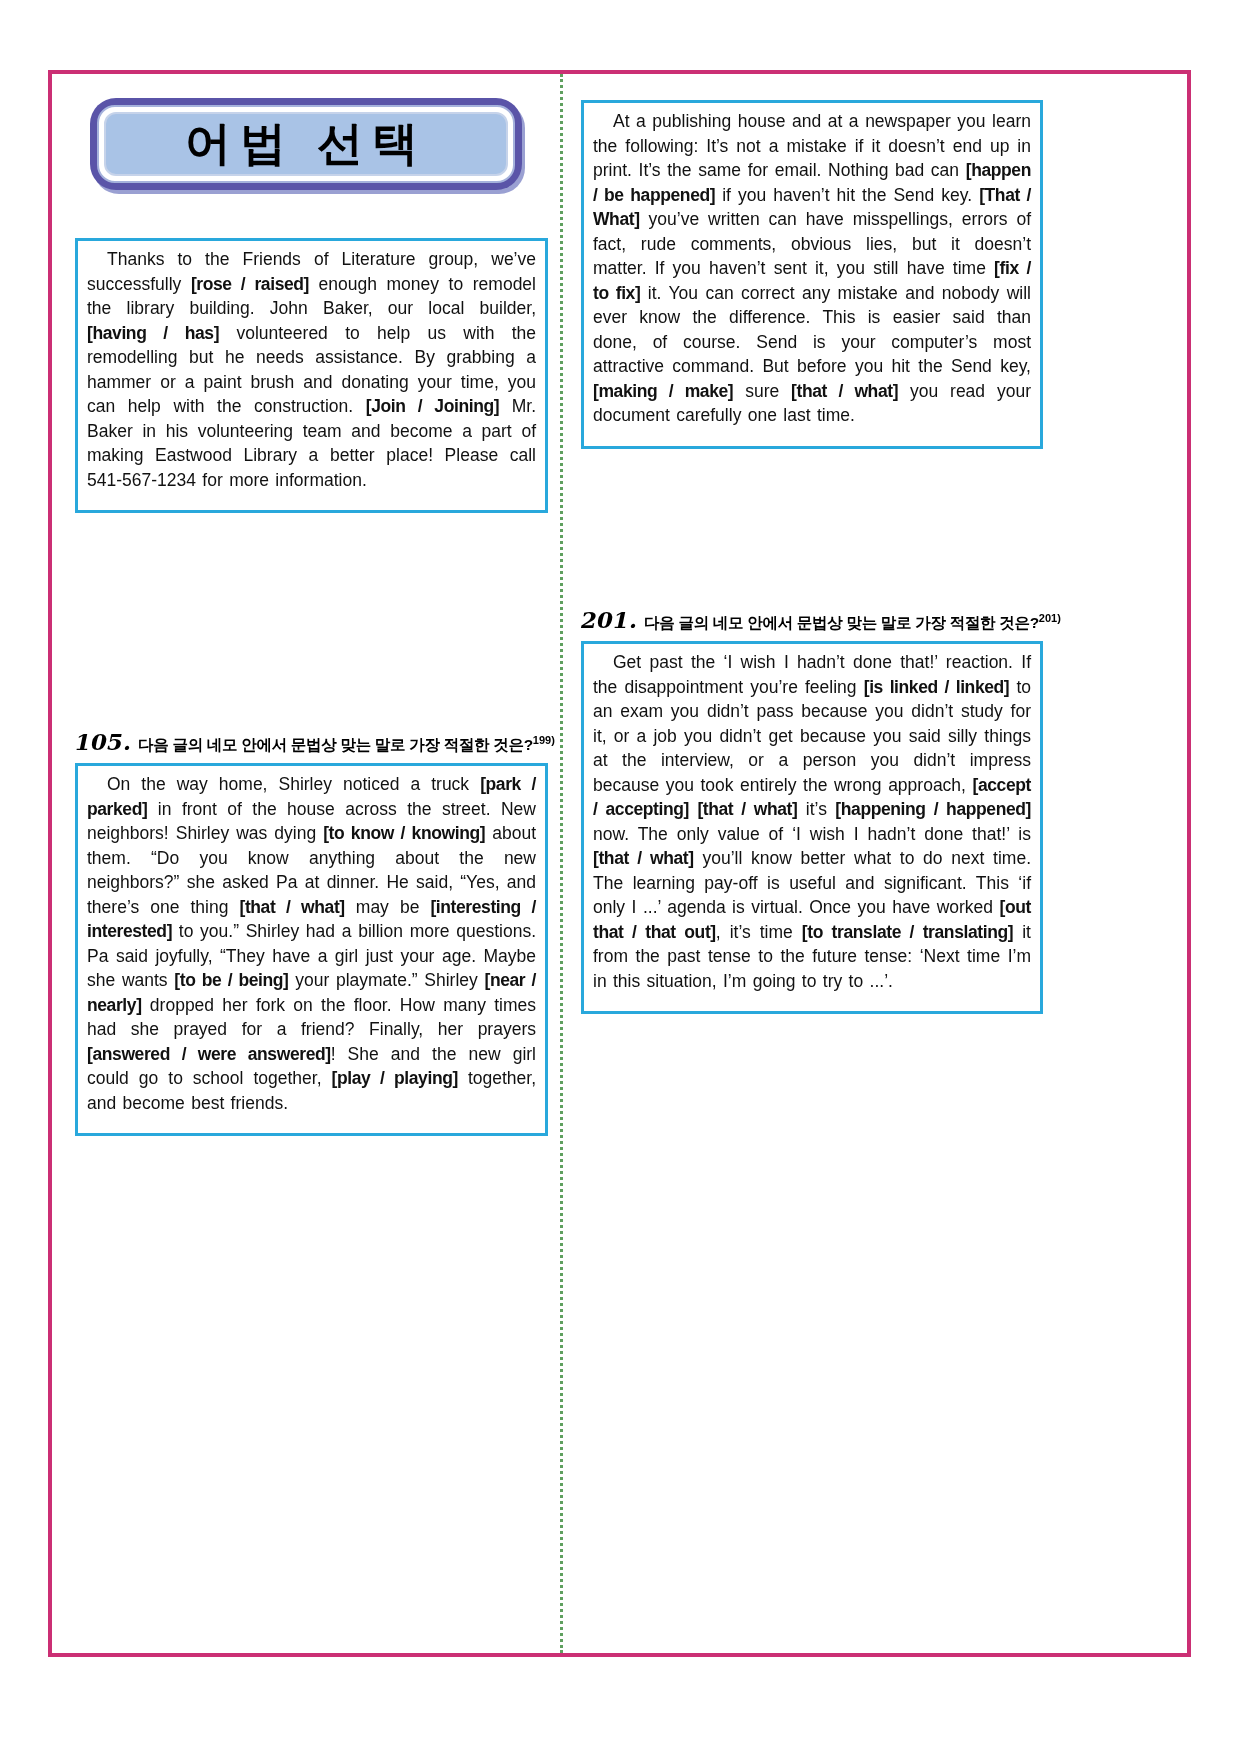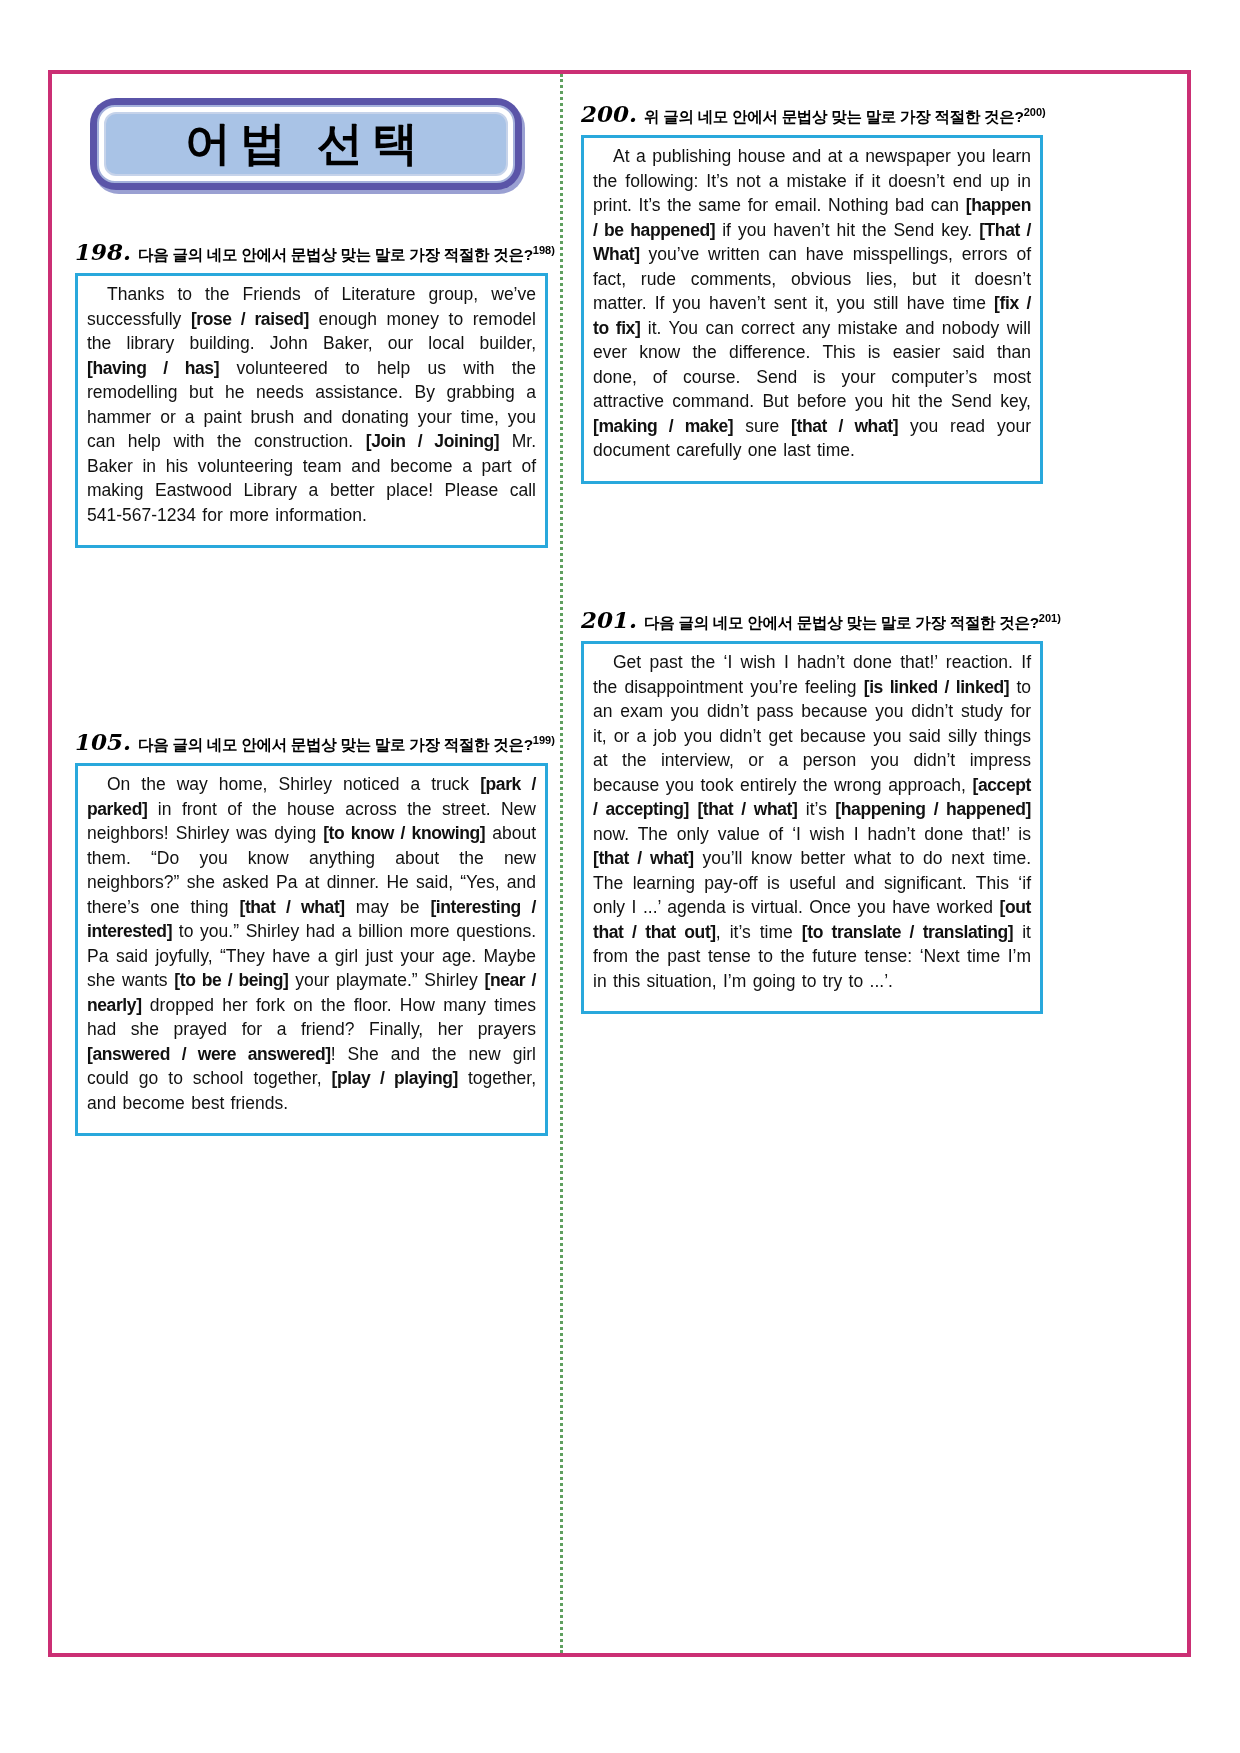--- a/index.html
+++ b/index.html
@@ -49,41 +49,35 @@
 
   <div class="tb1">
     <div class="tb2">
       <div class="tb3">
         <span>어법 선택</span>
       </div>
     </div>
   </div>
 
   <div class="qblock q-left" style="top:238px;">
-    <div class="q-header">
-      <span class="q-num">198.</span><span class="q-prompt">다음 글의 네모 안에서 문법상 맞는 말로 가장 적절한 것은?</span><sup class="q-ref">198)</sup>
-    </div>
     <div class="pbox">
       <p><span>Thanks to the Friends of Literature group, we’ve successfully </span><span class="bold">[rose / raised]</span><span> enough money to remodel the library building. John Baker, our local builder, </span><span class="bold">[having / has]</span><span> volunteered to help us with the remodelling but he needs assistance. By grabbing a hammer or a paint brush and donating your time, you can help with the construction. </span><span class="bold">[Join / Joining]</span><span> Mr. Baker in his volunteering team and become a part of making Eastwood Library a better place! Please call 541-567-1234 for more information.</span></p>
     </div>
   </div>
 
   <div class="qblock q-left" style="top:728px;">
     <div class="q-header">
       <span class="q-num">105.</span><span class="q-prompt">다음 글의 네모 안에서 문법상 맞는 말로 가장 적절한 것은?</span><sup class="q-ref">199)</sup>
     </div>
     <div class="pbox">
       <p><span>On the way home, Shirley noticed a truck </span><span class="bold">[park / parked]</span><span> in front of the house across the street. New neighbors! Shirley was dying </span><span class="bold">[to know / knowing]</span><span> about them. “Do you know anything about the new neighbors?” she asked Pa at dinner. He said, “Yes, and there’s one thing </span><span class="bold">[that / what]</span><span> may be </span><span class="bold">[interesting / interested]</span><span> to you.” Shirley had a billion more questions. Pa said joyfully, “They have a girl just your age. Maybe she wants </span><span class="bold">[to be / being]</span><span> your playmate.” Shirley </span><span class="bold">[near / nearly]</span><span> dropped her fork on the floor. How many times had she prayed for a friend? Finally, her prayers </span><span class="bold">[answered / were answered]</span><span>! She and the new girl could go to school together, </span><span class="bold">[play / playing]</span><span> together, and become best friends.</span></p>
     </div>
   </div>
 
   <div class="qblock q-right" style="top:100px;">
-    <div class="q-header">
-      <span class="q-num">200.</span><span class="q-prompt">위 글의 네모 안에서 문법상 맞는 말로 가장 적절한 것은?</span><sup class="q-ref">200)</sup>
-    </div>
     <div class="pbox">
       <p><span>At a publishing house and at a newspaper you learn the following: It’s not a mistake if it doesn’t end up in print. It’s the same for email. Nothing bad can </span><span class="bold">[happen / be happened]</span><span> if you haven’t hit the Send key. </span><span class="bold">[That / What]</span><span> you’ve written can have misspellings, errors of fact, rude comments, obvious lies, but it doesn’t matter. If you haven’t sent it, you still have time </span><span class="bold">[fix / to fix]</span><span> it. You can correct any mistake and nobody will ever know the difference. This is easier said than done, of course. Send is your computer’s most attractive command. But before you hit the Send key, </span><span class="bold">[making / make]</span><span> sure </span><span class="bold">[that / what]</span><span> you read your document carefully one last time.</span></p>
     </div>
   </div>
 
   <div class="qblock q-right" style="top:606px;">
     <div class="q-header">
       <span class="q-num">201.</span><span class="q-prompt">다음 글의 네모 안에서 문법상 맞는 말로 가장 적절한 것은?</span><sup class="q-ref">201)</sup>
     </div>
     <div class="pbox">

